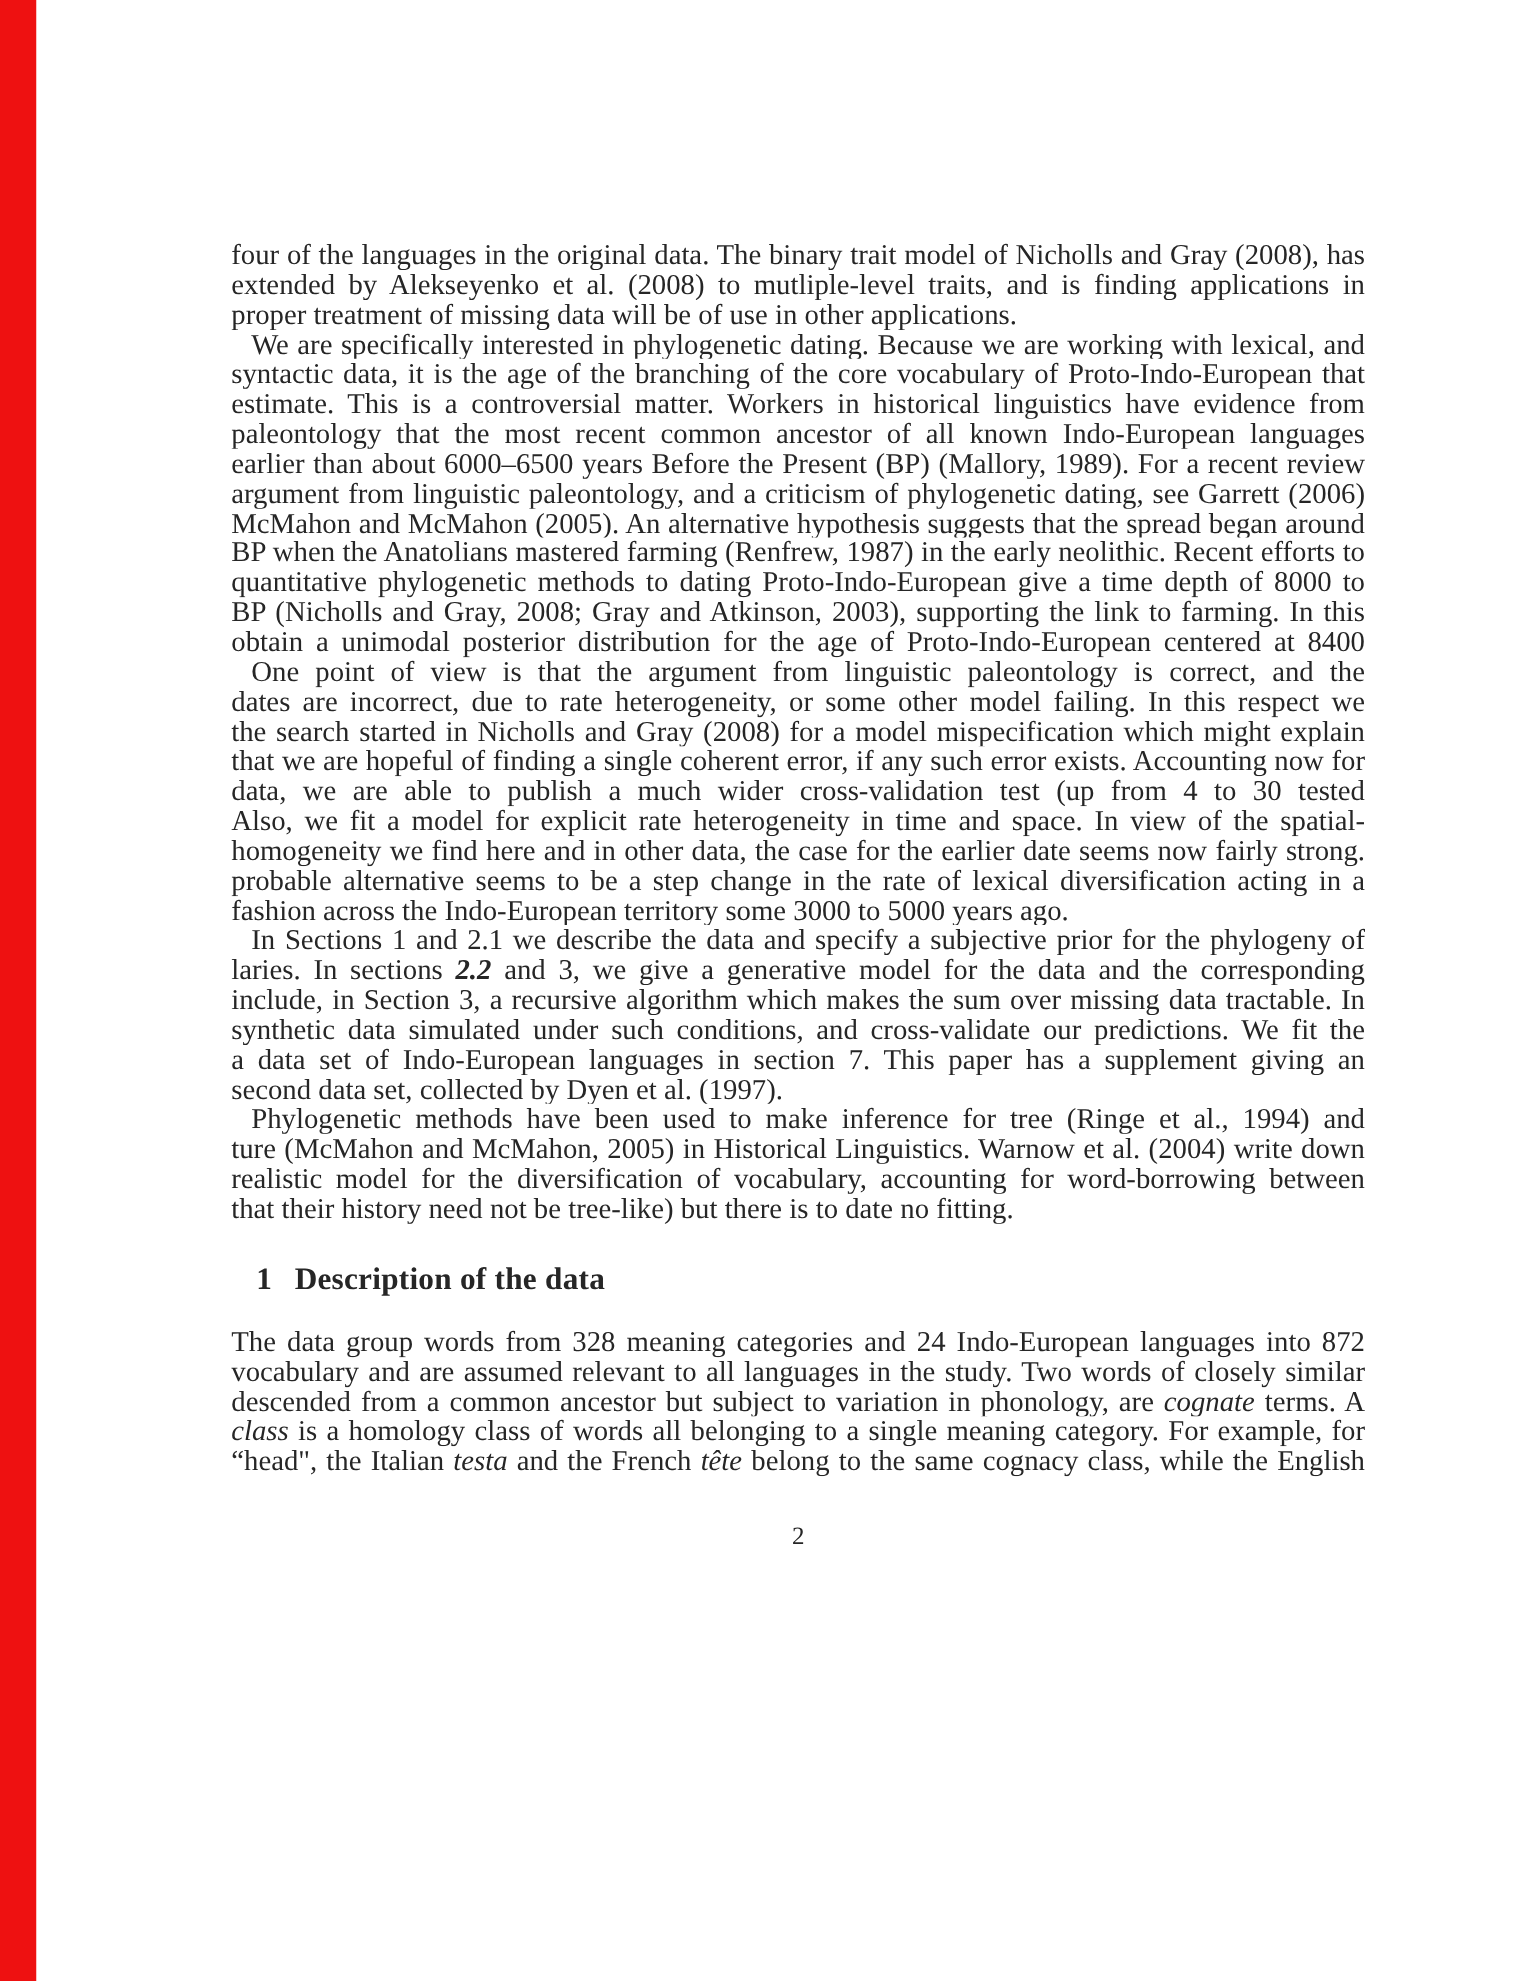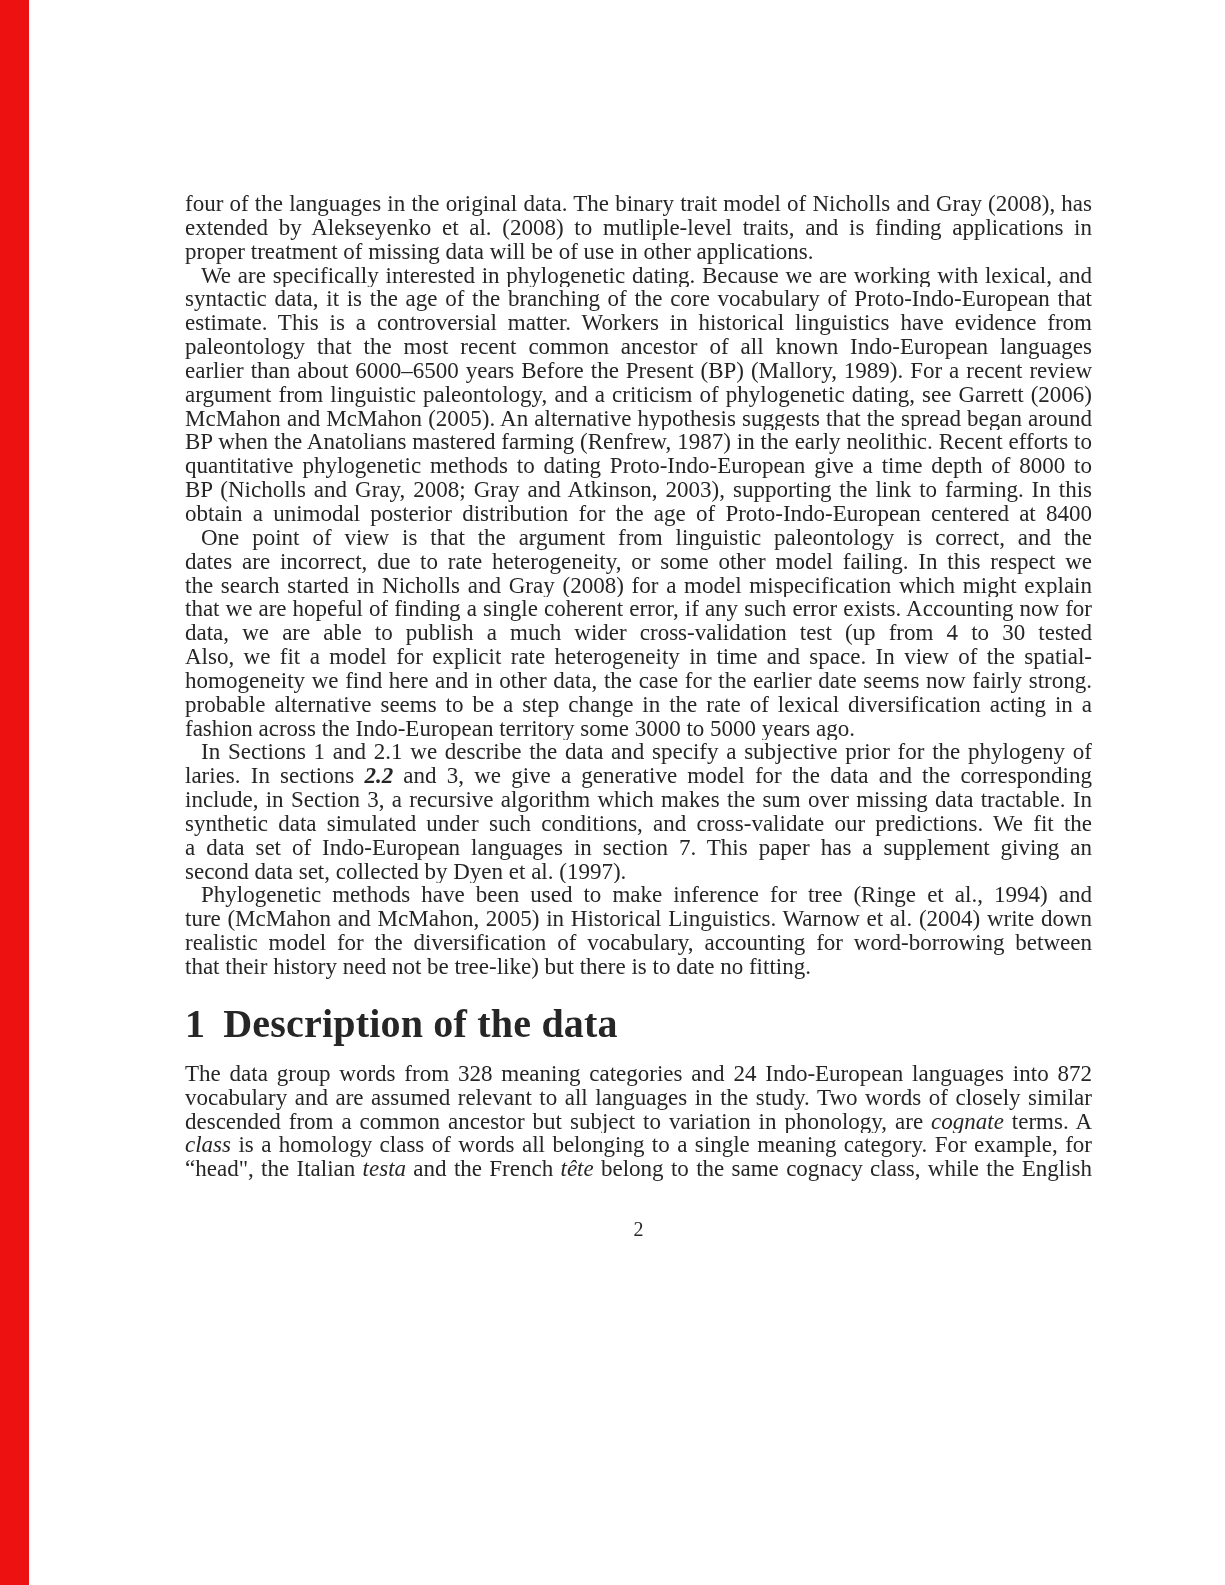--- a/index.html
+++ b/index.html
@@ -25,22 +25,23 @@
     text-align-last:justify;
     overflow:hidden;
     white-space:normal;
   }
   .line.end { text-align-last:left; }
   .line.indent { padding-left:16px; }
   .line b { font-weight:bold;font-style:italic; }
   .line i { }
   .heading {
     margin-top:28px; margin-bottom:21px;
-    font-weight:bold; font-size:40px; line-height:34px;
+    font-weight:bold; font-size:25px; line-height:34px;
     letter-spacing:0.2px;
+    margin-left:20px;
   }
   .heading .num { display:inline-block; margin-right:18px; }
   .pagenum {
     margin-top:36px;
     text-align:center;
     font-size:20px; line-height:24px;
   }
 </style>
 </head>
 <body style="color: rgb(38, 38, 38); background: rgb(255, 255, 255);">

